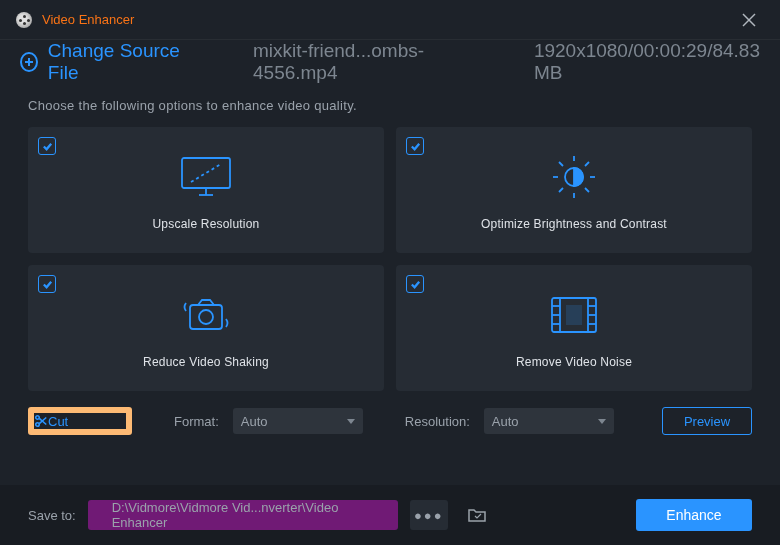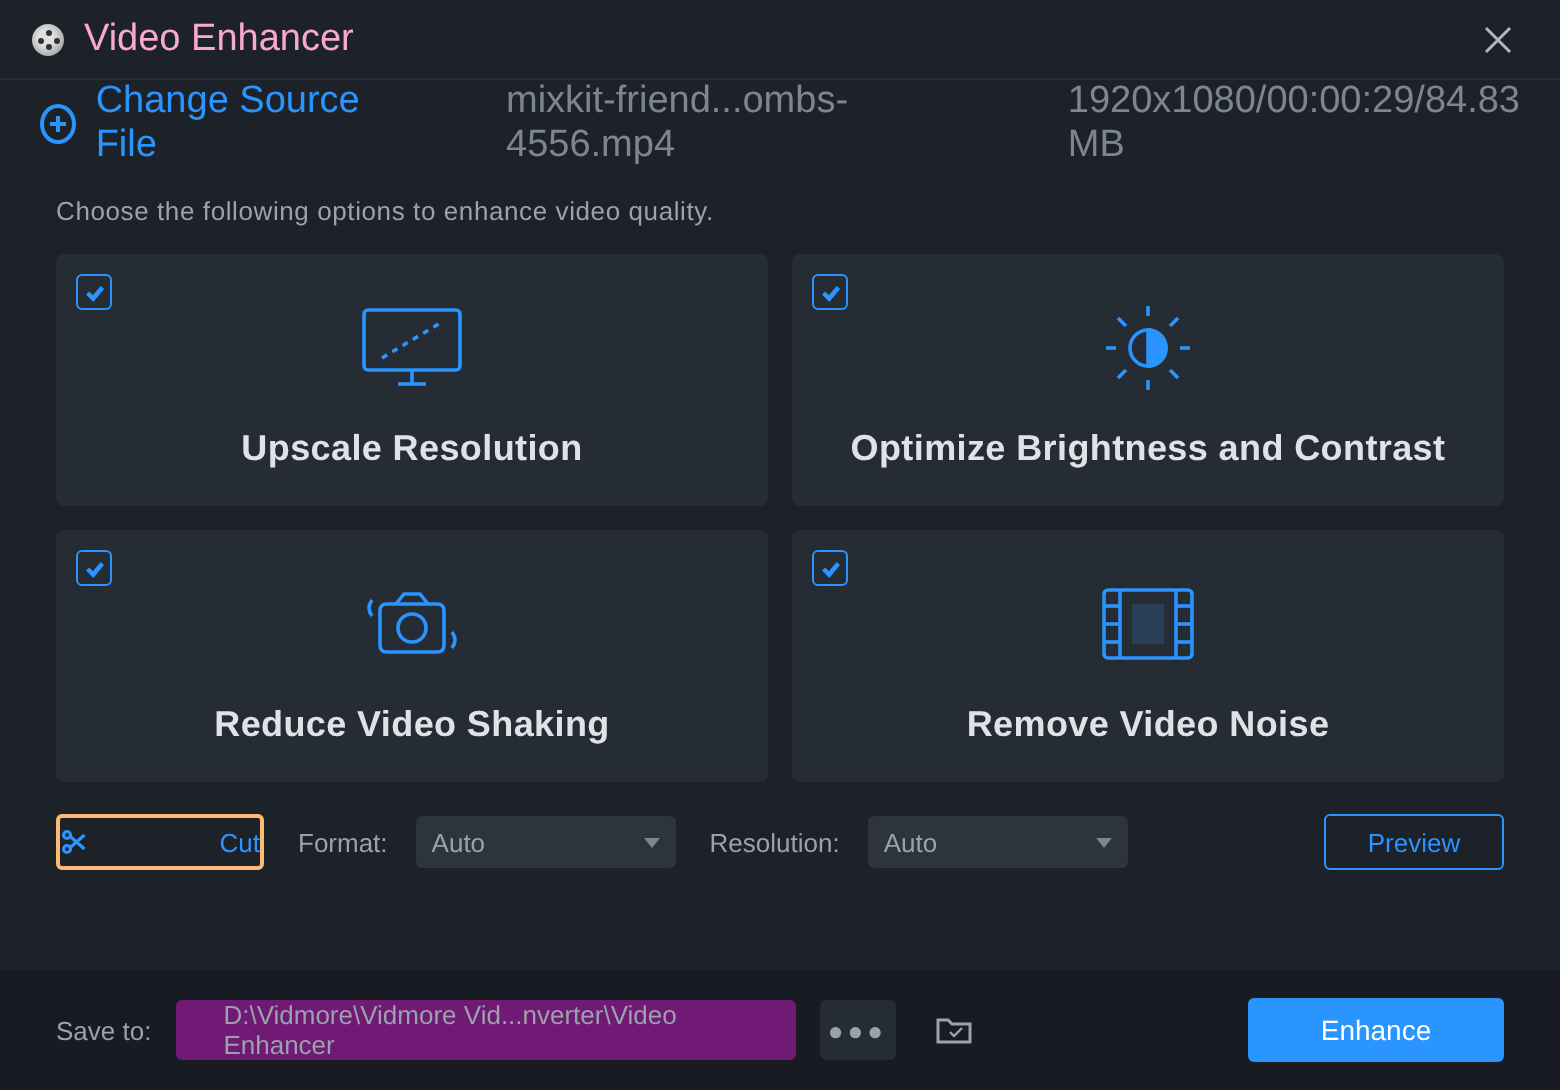--- a/index.html
+++ b/index.html
@@ -1,47 +1,47 @@
 <!DOCTYPE html>
 <html><head>
 <meta charset="utf-8">
 <style>
 * { margin:0; padding:0; box-sizing:border-box; font-family:"Segoe UI",Arial,sans-serif; }
 body { width:780px; height:545px; background:#1d2229; color:#b0b6bd; overflow:hidden; position:relative; }
 .titlebar { height:40px; display:flex; align-items:center; padding:0 16px; border-bottom:1px solid rgba(255,255,255,0.05); }
 .palette-icon { width:16px; height:16px; border-radius:50%; background:radial-gradient(circle at 7px 7px,#e0e0e0 30%,#888 100%); margin-right:10px; position:relative; }
 .palette-icon::before { content:""; position:absolute; width:3px; height:3px; border-radius:50%; background:#333; top:3px; left:7px; box-shadow:4px 4px 0 #333,-4px 4px 0 #333,0 7px 0 #333; }
-.title { font-size:19px; color:#f9a8d4; }
+.title { font-size:13px; color:#f97316; }
 .close-btn { margin-left:auto; width:30px; height:30px; display:flex; align-items:center; justify-content:center; cursor:pointer; color:#b0b6bd; }
 .close-btn svg { width:14px; height:14px; stroke:#b0b6bd; stroke-width:1.5; }
 .srcbar { height:44px; display:flex; align-items:center; padding:0 20px; gap:60px; font-size:19px; color:#7d8690; }
 .plus-btn { width:20px; height:20px; border:2px solid #2a94ff; border-radius:50%; display:flex; align-items:center; justify-content:center; color:#2a94ff; font-weight:bold; }
 .src-link { color:#2a94ff; cursor:pointer; margin-left:-50px; }
 .instruction { padding:14px 28px; font-size:13px; color:#9aa2ab; letter-spacing:0.3px; }
 .grid { display:grid; grid-template-columns:1fr 1fr; gap:12px; padding:0 28px; }
 .card { background:#262c34; border-radius:4px; height:126px; position:relative; display:flex; flex-direction:column; align-items:center; justify-content:center; cursor:pointer; }
 .card-check { position:absolute; top:10px; left:10px; width:18px; height:18px; border:1.5px solid #2a94ff; border-radius:3px; display:flex; align-items:center; justify-content:center; }
 .card-check svg { width:11px; height:11px; stroke:#2a94ff; stroke-width:2.5; fill:none; }
 .card-icon { height:56px; display:flex; align-items:center; justify-content:center; margin-bottom:12px; }
 .card-icon svg { stroke:#2a94ff; fill:none; stroke-width:1.8; }
-.card-label { font-size:18px; font-weight:700; color:#dfe3e8; letter-spacing:0.2px; }
+.card-label { font-size:12px; font-weight:400; color:#dfe3e8; letter-spacing:0.2px; }
 .optbar { display:flex; align-items:center; padding:16px 28px; gap:14px; font-size:13px; }
-.cut-btn { width:104px; height:28px; border:2px solid #fdba74; border-radius:3px; display:flex; align-items:center; justify-content:space-between; gap:10px; color:#2a94ff; cursor:pointer; }
+.cut-btn { width:104px; height:28px; border:6px solid #fdba74; border-radius:3px; display:flex; align-items:center; justify-content:flex-start; color:#2a94ff; cursor:pointer; }
 .cut-btn svg { width:14px; height:14px; stroke:#2a94ff; fill:none; stroke-width:1.8; }
-.lbl { color:#9aa2ab; margin-left:3px;text-align:right; }
+.lbl { color:#9aa2ab; margin-left:28px;text-align:right; }
 .sel { width:130px; height:26px; background:#2e343c; border:none; border-radius:3px; display:flex; align-items:center; padding:0 8px; color:#9aa2ab; cursor:pointer; position:relative; }
 .sel::after { content:""; position:absolute; right:8px; top:11px; border-left:4px solid transparent; border-right:4px solid transparent; border-top:5px solid #7d8690; }
 .preview-btn { margin-left:auto; width:90px; height:28px; border:1px solid #2a94ff; border-radius:3px; display:flex; align-items:center; justify-content:center; color:#2a94ff; cursor:pointer; }
 .footer { position:absolute; bottom:0; left:0; right:0; height:60px; background:#181c22; display:flex; align-items:center; padding:0 28px; gap:12px; font-size:13px; }
 .save-lbl { color:#9aa2ab; }
 .path-box { background:#701a75; height:30px; border-radius:3px; padding:0 24px; display:flex; align-items:center; color:#9aa2ab; width:310px; }
 .dots-btn { width:38px; height:30px; background:#262c34; border-radius:3px; display:flex; align-items:center; justify-content:center; color:#9aa2ab; cursor:pointer; letter-spacing:2px; }
 .folder-btn { width:34px; height:30px; display:flex; align-items:center; justify-content:center; cursor:pointer; }
 .folder-btn svg { width:20px; height:16px; stroke:#9aa2ab; fill:none; stroke-width:1.5; }
-.enhance-btn { margin-left:auto; width:128px; height:32px; background:#2a94ff; border-radius:3px; display:flex; align-items:center; justify-content:center; color:#fff; font-size:14px; cursor:pointer; }
+.enhance-btn { margin-left:auto; width:116px; height:32px; background:#2a94ff; border-radius:3px; display:flex; align-items:center; justify-content:center; color:#fff; font-size:14px; cursor:pointer; }
 </style>
 </head>
 <body>
 
 <div class="titlebar">
   <div class="palette-icon"></div>
   <div class="title">Video Enhancer</div>
   <div class="close-btn">
     <svg viewBox="0 0 14 14">
         <line x1="1" y1="1" x2="13" y2="13"></line>

